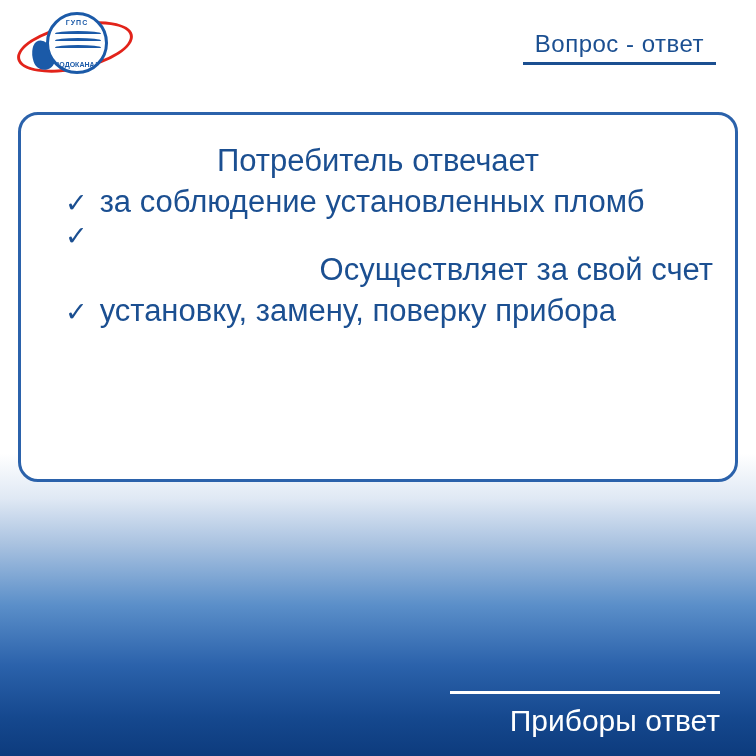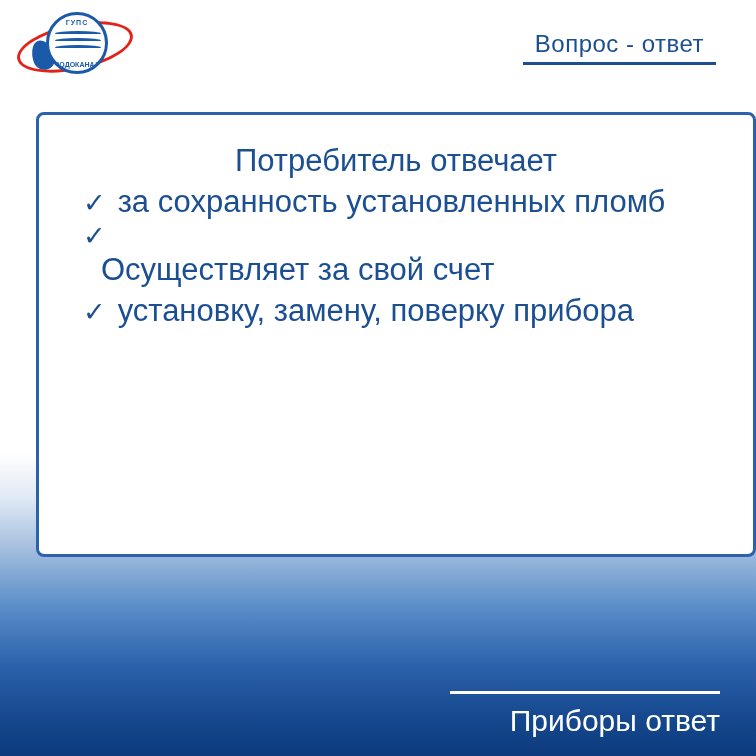--- a/index.html
+++ b/index.html
@@ -100,27 +100,27 @@
     font-size: 24px;
     color: #1b4f91;
     border-bottom: 3px solid #1b4f91;
     padding: 0 12px 4px 12px;
     letter-spacing: 0.5px;
   }
 
   
   .card {
     position: absolute;
-    left: 36px;
+    left: 18px;
     top: 112px;
     width: 720px;
-    height: 445px;
+    height: 370px;
     background: #ffffff;
     border: 3px solid #2b62ab;
-    border-radius: 8px;
+    border-radius: 20px;
     padding: 26px 22px 18px 22px;
   }
   .card-line {
     color: #1b4f91;
     font-size: 31px;
     line-height: 1.32;
     white-space: nowrap;
   }
   .card-line.centered { text-align: center; }
   .card-line.bullet {
@@ -128,21 +128,21 @@
     align-items: baseline;
     gap: 12px;
     padding-left: 22px;
   }
   .check {
     color: #1b4f91;
     font-size: 27px;
     line-height: 1;
   }
   .card-line.indent-center {
-    text-align: left;
+    text-align: right;
     padding-left: 40px;
   }
 
   
   .question {
     position: absolute;
     left: 26px;
     right: 26px;
     top: 528px;
     color: #ffffff;
@@ -191,21 +191,21 @@
     </div>
 
     <div class="header-title">Вопрос - ответ</div>
   </div>
 
   <div class="card">
     <div class="card-line centered">Потребитель отвечает</div>
 
     <div class="card-line bullet">
       <span class="check">✓</span>
-      <span>за сохранность установленных пломб</span>
+      <span>за соблюдение установленных пломб</span>
     </div>
 
     <div class="card-line bullet">
       <span class="check">✓</span>
     </div>
 
     <div class="card-line indent-center">Осуществляет за свой счет</div>
 
     <div class="card-line bullet">
       <span class="check">✓</span>

